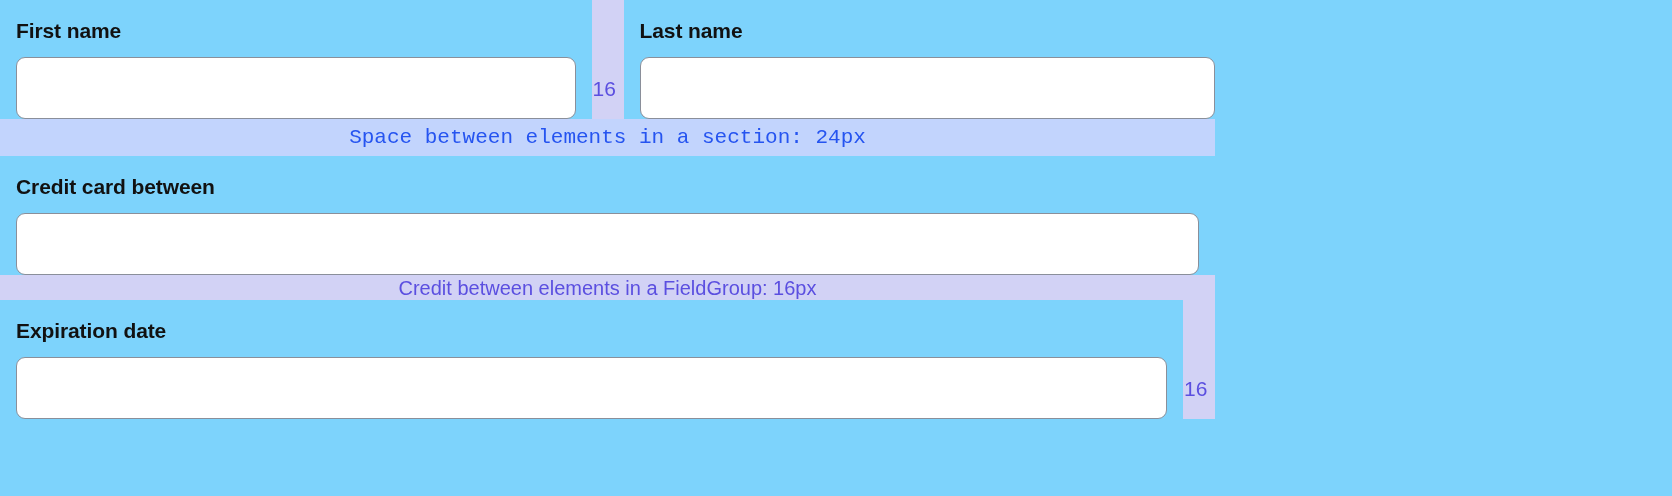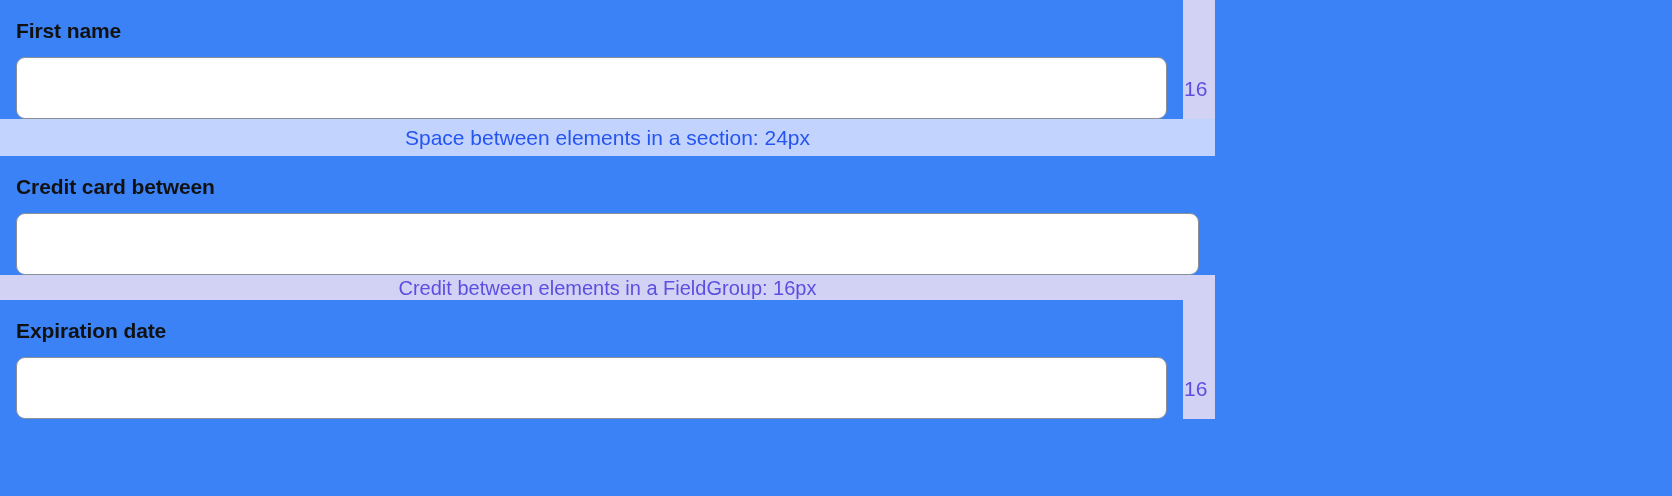--- a/index.html
+++ b/index.html
@@ -12,21 +12,21 @@
     width: 1672px;
     height: 496px;
     font-family: "Liberation Sans", sans-serif;
     overflow: hidden;
   }
 
   .canvas {
     position: relative;
     width: 1672px;
     height: 496px;
-    background: #3b82f6;
+    background: #7dd3fc;
   }
 
   
   .content {
     position: absolute;
     left: 0;
     top: 0;
     width: 1215px;
   }
 
@@ -101,21 +101,21 @@
     text-align: center;
     line-height: 1;
     display: flex;
     align-items: center;
     justify-content: center;
   }
 
   .space-band.section {
     height: 37px;
     background: #c2d4fd;
-    font-family: Liberation Sans, sans-serif;
+    font-family: Liberation Mono, monospace;
     font-size: 21px;
     color: #2554f0;
     letter-spacing: 0px;
   }
 
   .space-band.fieldgroup {
     height: 25px;
     background: #d2d2f5;
     font-family: "Liberation Sans", sans-serif;
     font-size: 20px;
@@ -128,20 +128,24 @@
 <div class="canvas">
   <div class="content">
 
     <div class="row">
       <div class="col">
         <div class="field-label">First name</div>
         <input class="field-input" type="text" value="" placeholder="" style="">
       </div>
       <div class="gap-col">
         <span class="gap-num">16</span>
+      </div>
+      <div class="col">
+        <div class="field-label">Last name</div>
+        <input class="field-input" type="text" value="" placeholder="" style="">
       </div>
     </div>
 
     <div class="space-band section">Space between elements in a section: 24px</div>
 
     <div class="row full">
       <div class="col">
         <div class="field-label">Credit card between</div>
         <input class="field-input" type="text" value="" placeholder="" style="">
       </div>

